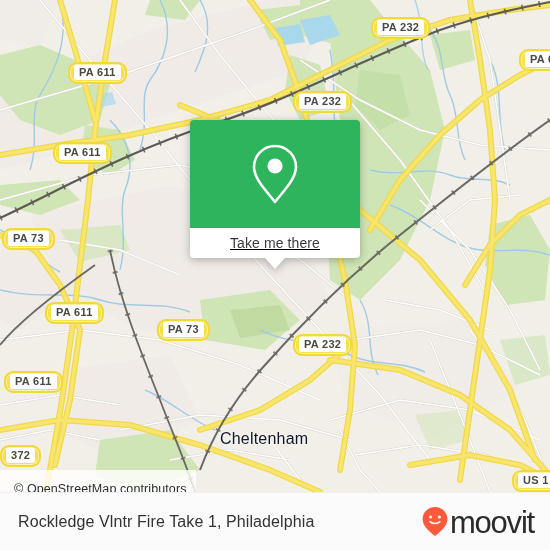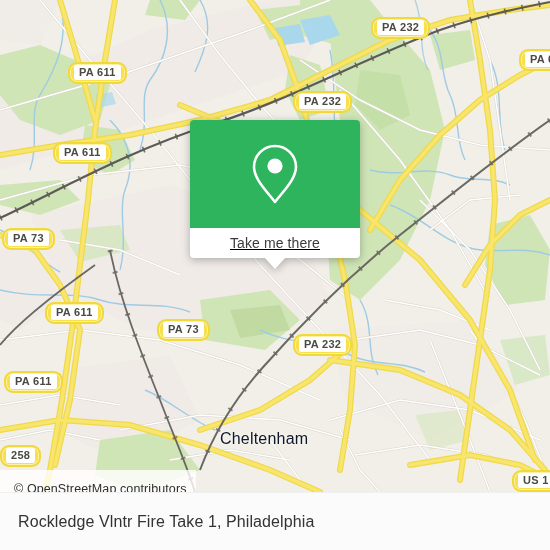--- a/index.html
+++ b/index.html
@@ -318,21 +318,21 @@
         <div class="shield" style="left: 157px; top: 319px;">
           <i>PA 73</i>
         </div>
         <div class="shield" style="left: 293px; top: 334px;">
           <i>PA 232</i>
         </div>
         <div class="shield" style="left: 4px; top: 371px;">
           <i>PA 611</i>
         </div>
         <div class="shield" style="left: 0px; top: 445px;">
-          <i>258</i>
+          <i>372</i>
         </div>
         <div class="shield" style="left: 512px; top: 470px;">
           <i>US 1</i>
         </div>
       </div>
 
     <div id="place-layer">
         <div class="place-label" style="left: 220px; top: 430px;">Cheltenham</div>
       </div>
 
@@ -349,15 +349,24 @@
       </div>
     </div>
 
     <div id="attribution">
       <span>© OpenStreetMap contributors</span>
     </div>
   </div>
 
   <div id="footer">
     <div id="footer-title">Rockledge Vlntr Fire Take 1, Philadelphia</div>
+    <div id="brand">
+      <svg id="brand-pin" viewBox="0 0 26 30">
+        <path d="M13 0.6 C6 0.6 0.6 6 0.6 12.6 C0.6 20.2 9 26.5 13 29.6 C17 26.5 25.4 20.2 25.4 12.6 C25.4 6 20 0.6 13 0.6 Z" fill="#ff5a3c"></path>
+        <circle cx="8.6" cy="10.4" r="1.5" fill="#ffffff"></circle>
+        <circle cx="17.4" cy="10.4" r="1.5" fill="#ffffff"></circle>
+        <path d="M8.2 15.2 C10.2 17.6 15.8 17.6 17.8 15.2" fill="none" stroke="#ffffff" stroke-width="1.7" stroke-linecap="round"></path>
+      </svg>
+      <span id="brand-name">moovit</span>
+    </div>
   </div>
 
 </div>
 
 </body></html>

